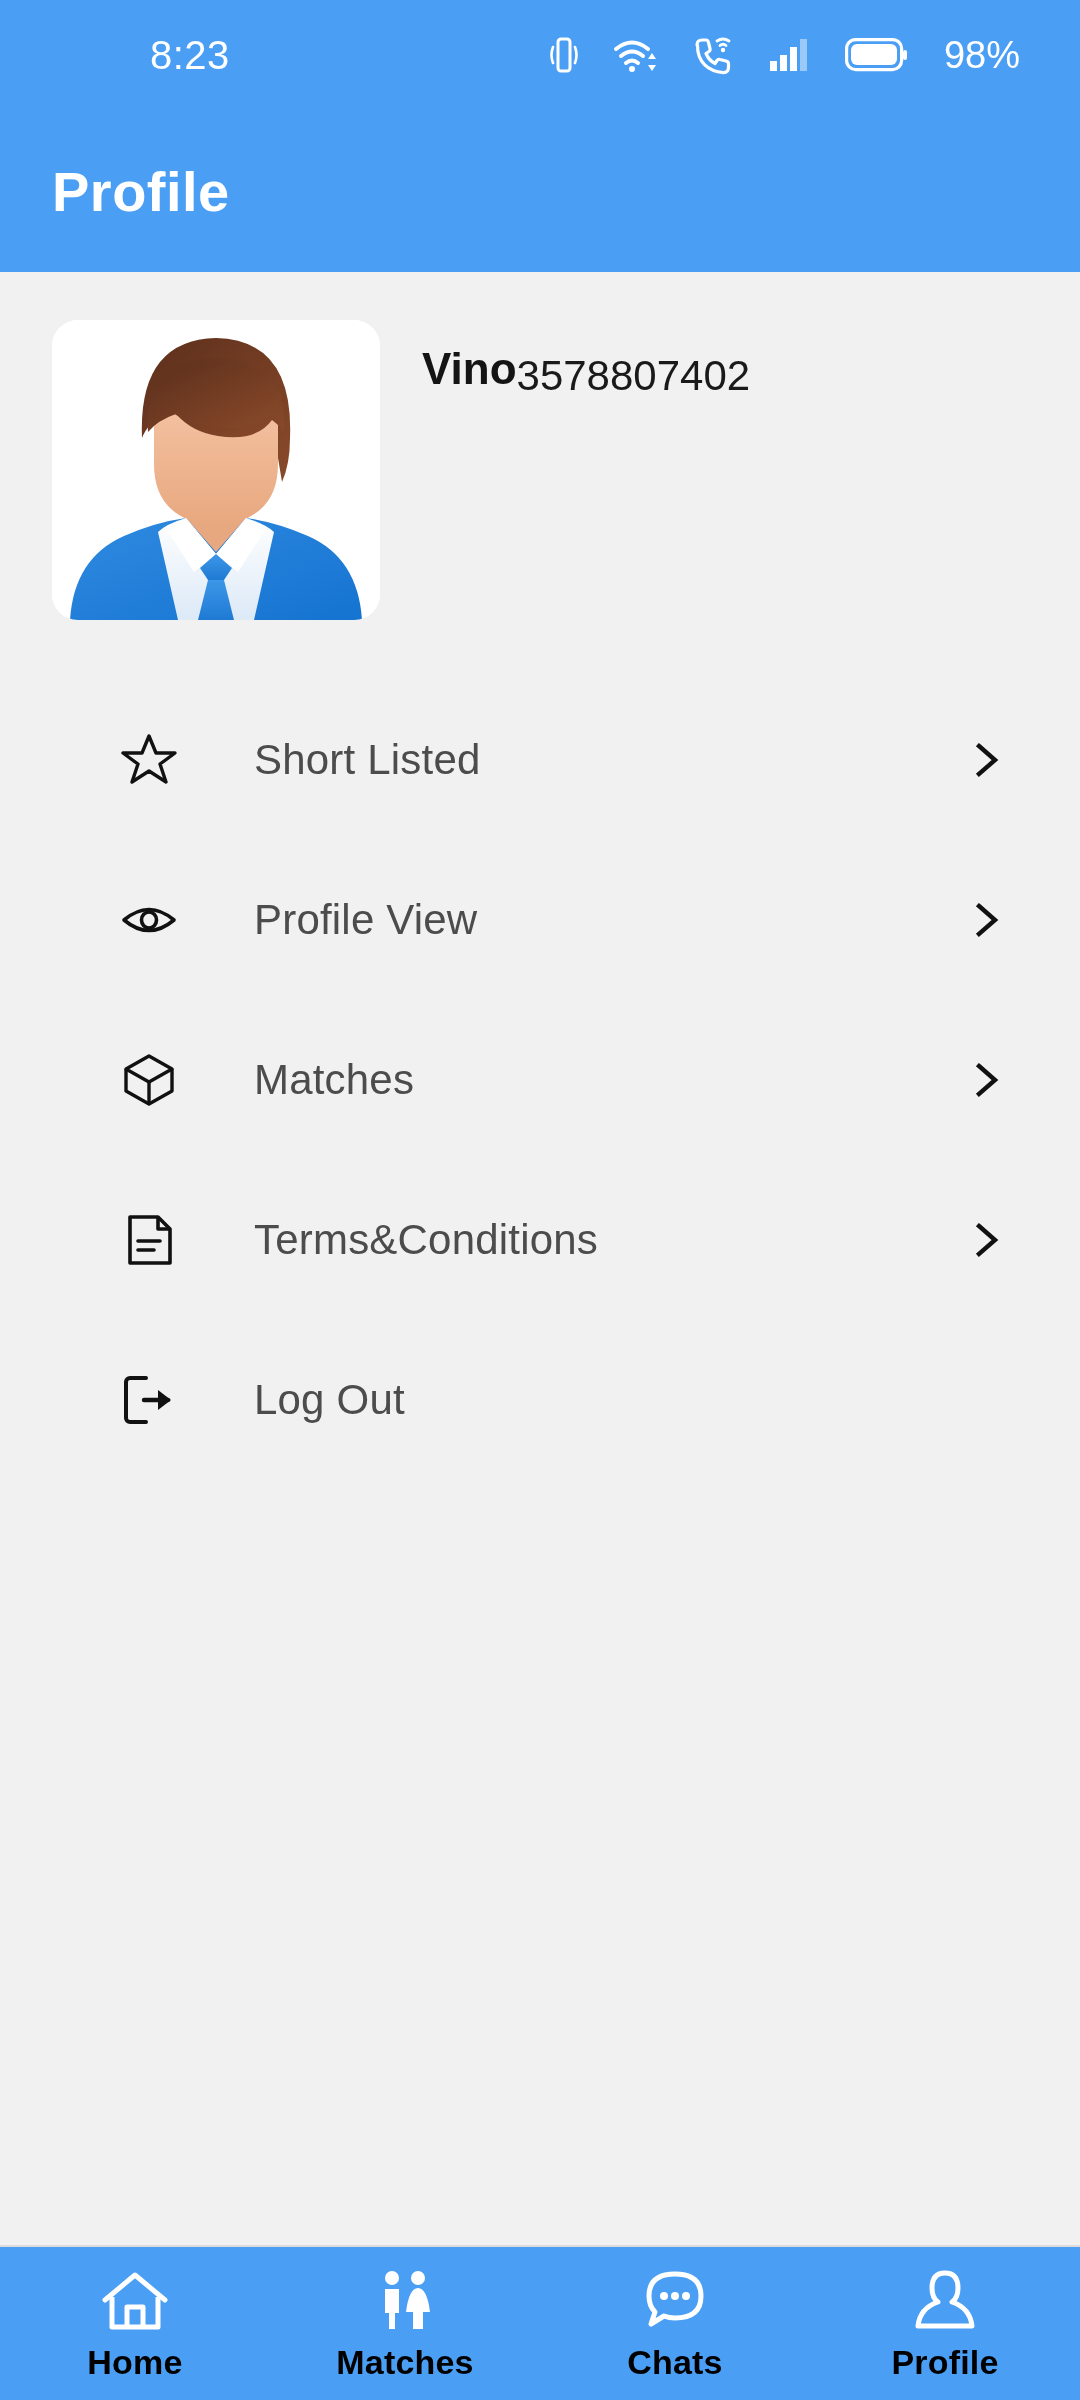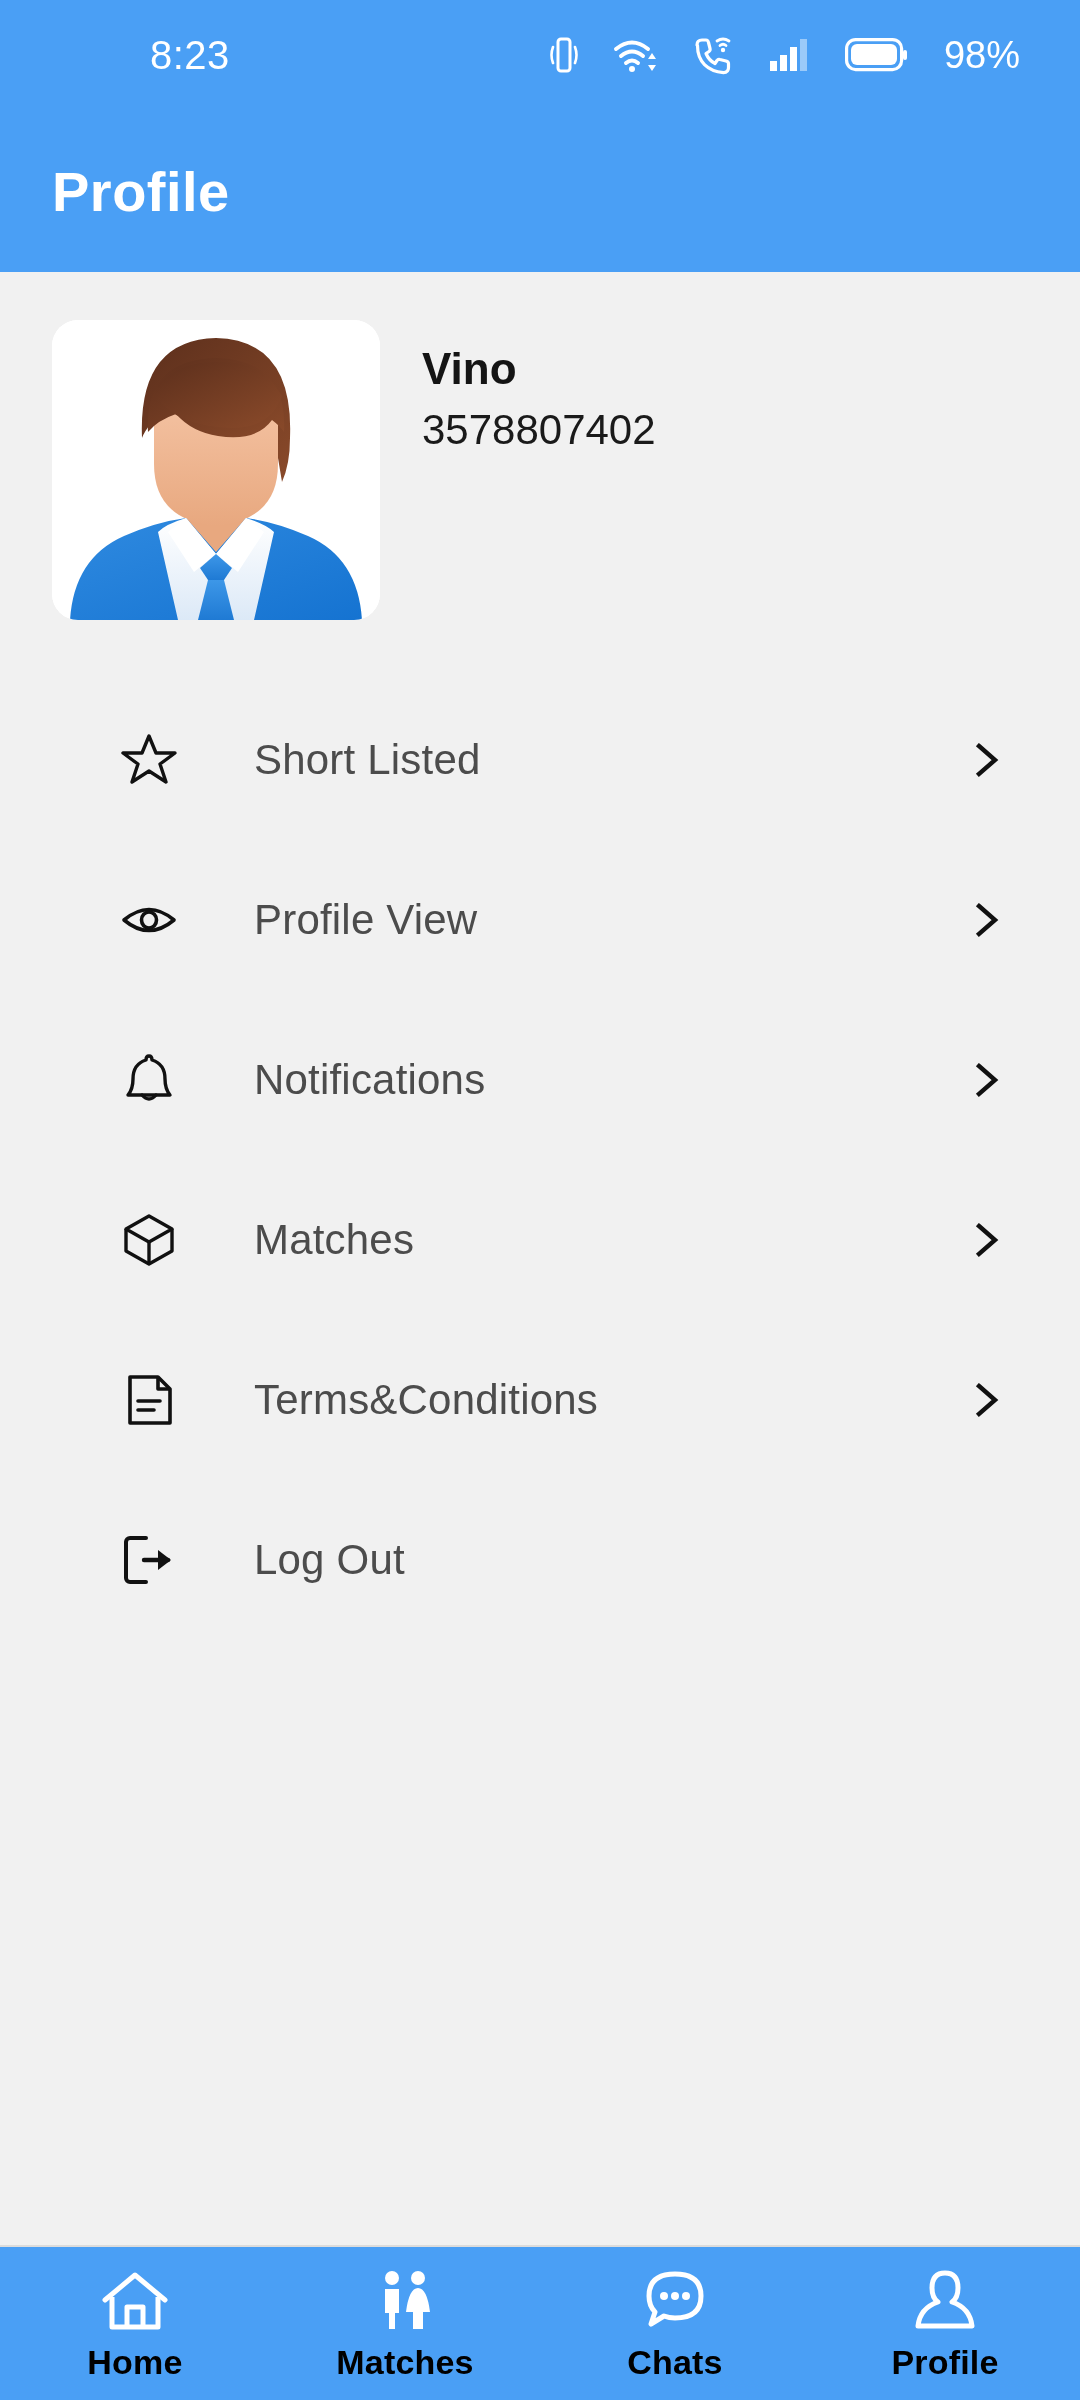--- a/index.html
+++ b/index.html
@@ -72,21 +72,21 @@
     border-radius:26px;
     background:#ffffff;
     overflow:hidden;
     flex:0 0 auto;
     position:relative;
   }
   .avatar svg { display:block; width:100%; height:100%; }
   .profile-info {
     margin-left:42px;
     padding-top:22px;
-    display:flex; flex-direction:column;
+    display:flex; flex-direction:row;
   }
   .profile-name {
     font-size:44px;
     font-weight:bold;
     color:#141414;
     line-height:1.22;
   }
   .profile-email {
     font-size:42px;
     color:#1a1a1a;
@@ -296,34 +296,20 @@
         </svg>
       </span>
       <span class="menu-label">Profile View</span>
       <span class="menu-chevron">
         <svg width="40" height="40" viewBox="0 0 40 40">
           <path d="M13 6 L29 20 L13 34" fill="none" stroke="#111111" stroke-width="4.4" stroke-linecap="square"></path>
         </svg>
       </span>
     </div>
 
-    <div class="menu-row">
-      <span class="menu-icon">
-        <svg width="58" height="58" viewBox="0 0 58 58">
-          <path d="M29 5 q3 0 3 4 q13 4 13 19 q0 10 5 16 h-42 q5 -6 5 -16 q0 -15 13 -19 q0 -4 3 -4 z" fill="none" stroke="#111111" stroke-width="3.4" stroke-linejoin="round"></path>
-          <path d="M22 44 q7 8 14 0" fill="none" stroke="#111111" stroke-width="3.4" stroke-linecap="round"></path>
-        </svg>
-      </span>
-      <span class="menu-label">Notifications</span>
-      <span class="menu-chevron">
-        <svg width="40" height="40" viewBox="0 0 40 40">
-          <path d="M13 6 L29 20 L13 34" fill="none" stroke="#111111" stroke-width="4.4" stroke-linecap="square"></path>
-        </svg>
-      </span>
-    </div>
 
     <div class="menu-row">
       <span class="menu-icon">
         <svg width="58" height="58" viewBox="0 0 58 58">
           <path d="M29 5 L52 18 L29 31 L6 18 Z" fill="none" stroke="#111111" stroke-width="3.4" stroke-linejoin="round"></path>
           <path d="M6 18 L6 40 L29 53 L52 40 L52 18" fill="none" stroke="#111111" stroke-width="3.4" stroke-linejoin="round"></path>
           <path d="M29 31 L29 53" fill="none" stroke="#111111" stroke-width="3.4"></path>
         </svg>
       </span>
       <span class="menu-label">Matches</span>

